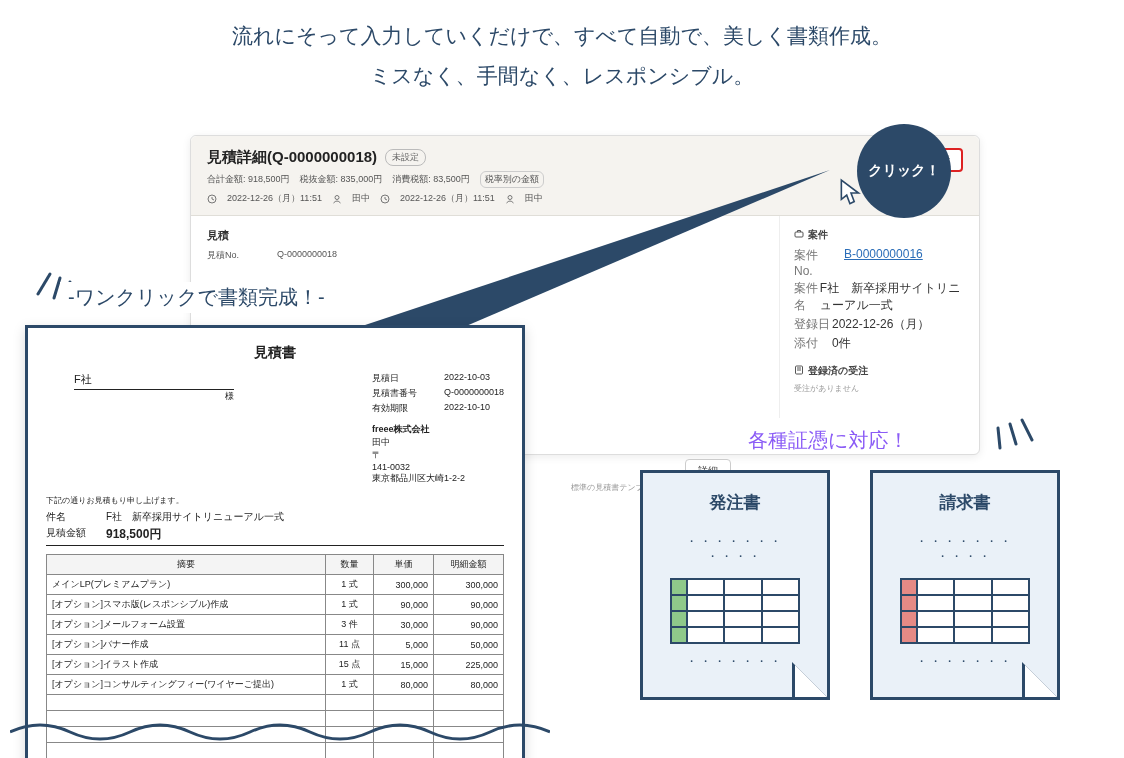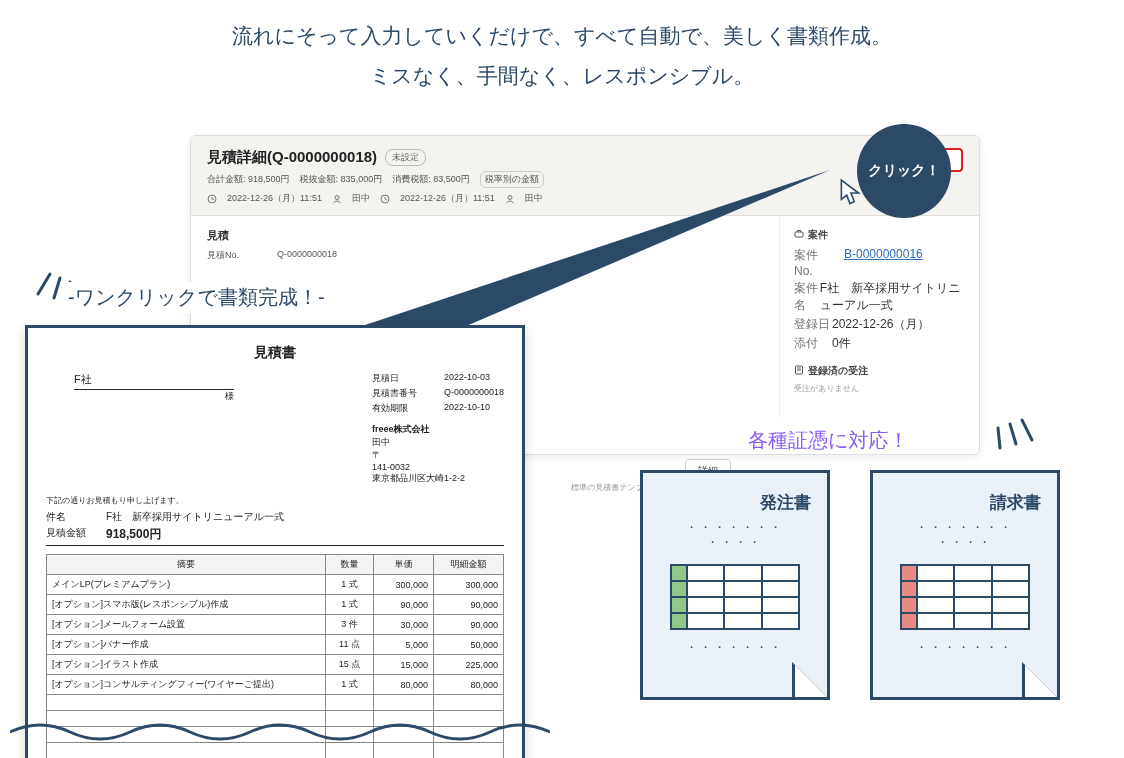--- a/index.html
+++ b/index.html
@@ -76,21 +76,21 @@
 .sparkle { position: absolute; z-index: 46; }
 .sparkle svg { overflow: visible; }
 
 
 .wave-bottom { position: absolute; left: 10px; top: 718px; width: 540px; height: 28px; z-index: 46; }
 .wave-bottom svg { width: 100%; height: 100%; }
 
 
 .minidocs { position: absolute; left: 640px; top: 470px; display: flex; gap: 40px; z-index: 30; }
 .minidoc { width: 190px; height: 230px; background: #eaf1f8; border: 3px solid #2c4968; position: relative; padding: 18px 16px; }
-.minidoc-title { text-align: right; color: #2c4968; font-size: 17px; font-weight: 600; margin-bottom: 6px; }
+.minidoc-title { text-align: center; color: #2c4968; font-size: 17px; font-weight: 600; margin-bottom: 20px; }
 .dotline { text-align: center; color: #2c4968; letter-spacing: 3px; font-size: 11px; }
 .mini-table { margin: 14px auto 0 auto; width: 130px; border-collapse: collapse; }
 .mini-table td { border: 2px solid #2c4968; height: 16px; background: #fff; }
 .mini-table td.acc-g { background: #8fc98a; width: 16px; }
 .mini-table td.acc-r { background: #e58a85; width: 16px; }
 .fold-corner { position: absolute; bottom: -3px; right: -3px; width: 38px; height: 38px; }
 .fold-corner::before { content: ""; position: absolute; bottom: 0; right: 0; width: 0; height: 0; border-left: 38px solid #2c4968; border-top: 38px solid transparent; }
 .fold-corner::after { content: ""; position: absolute; bottom: 3px; right: 3px; width: 0; height: 0; border-left: 32px solid #fff; border-top: 32px solid transparent; }
 
 

